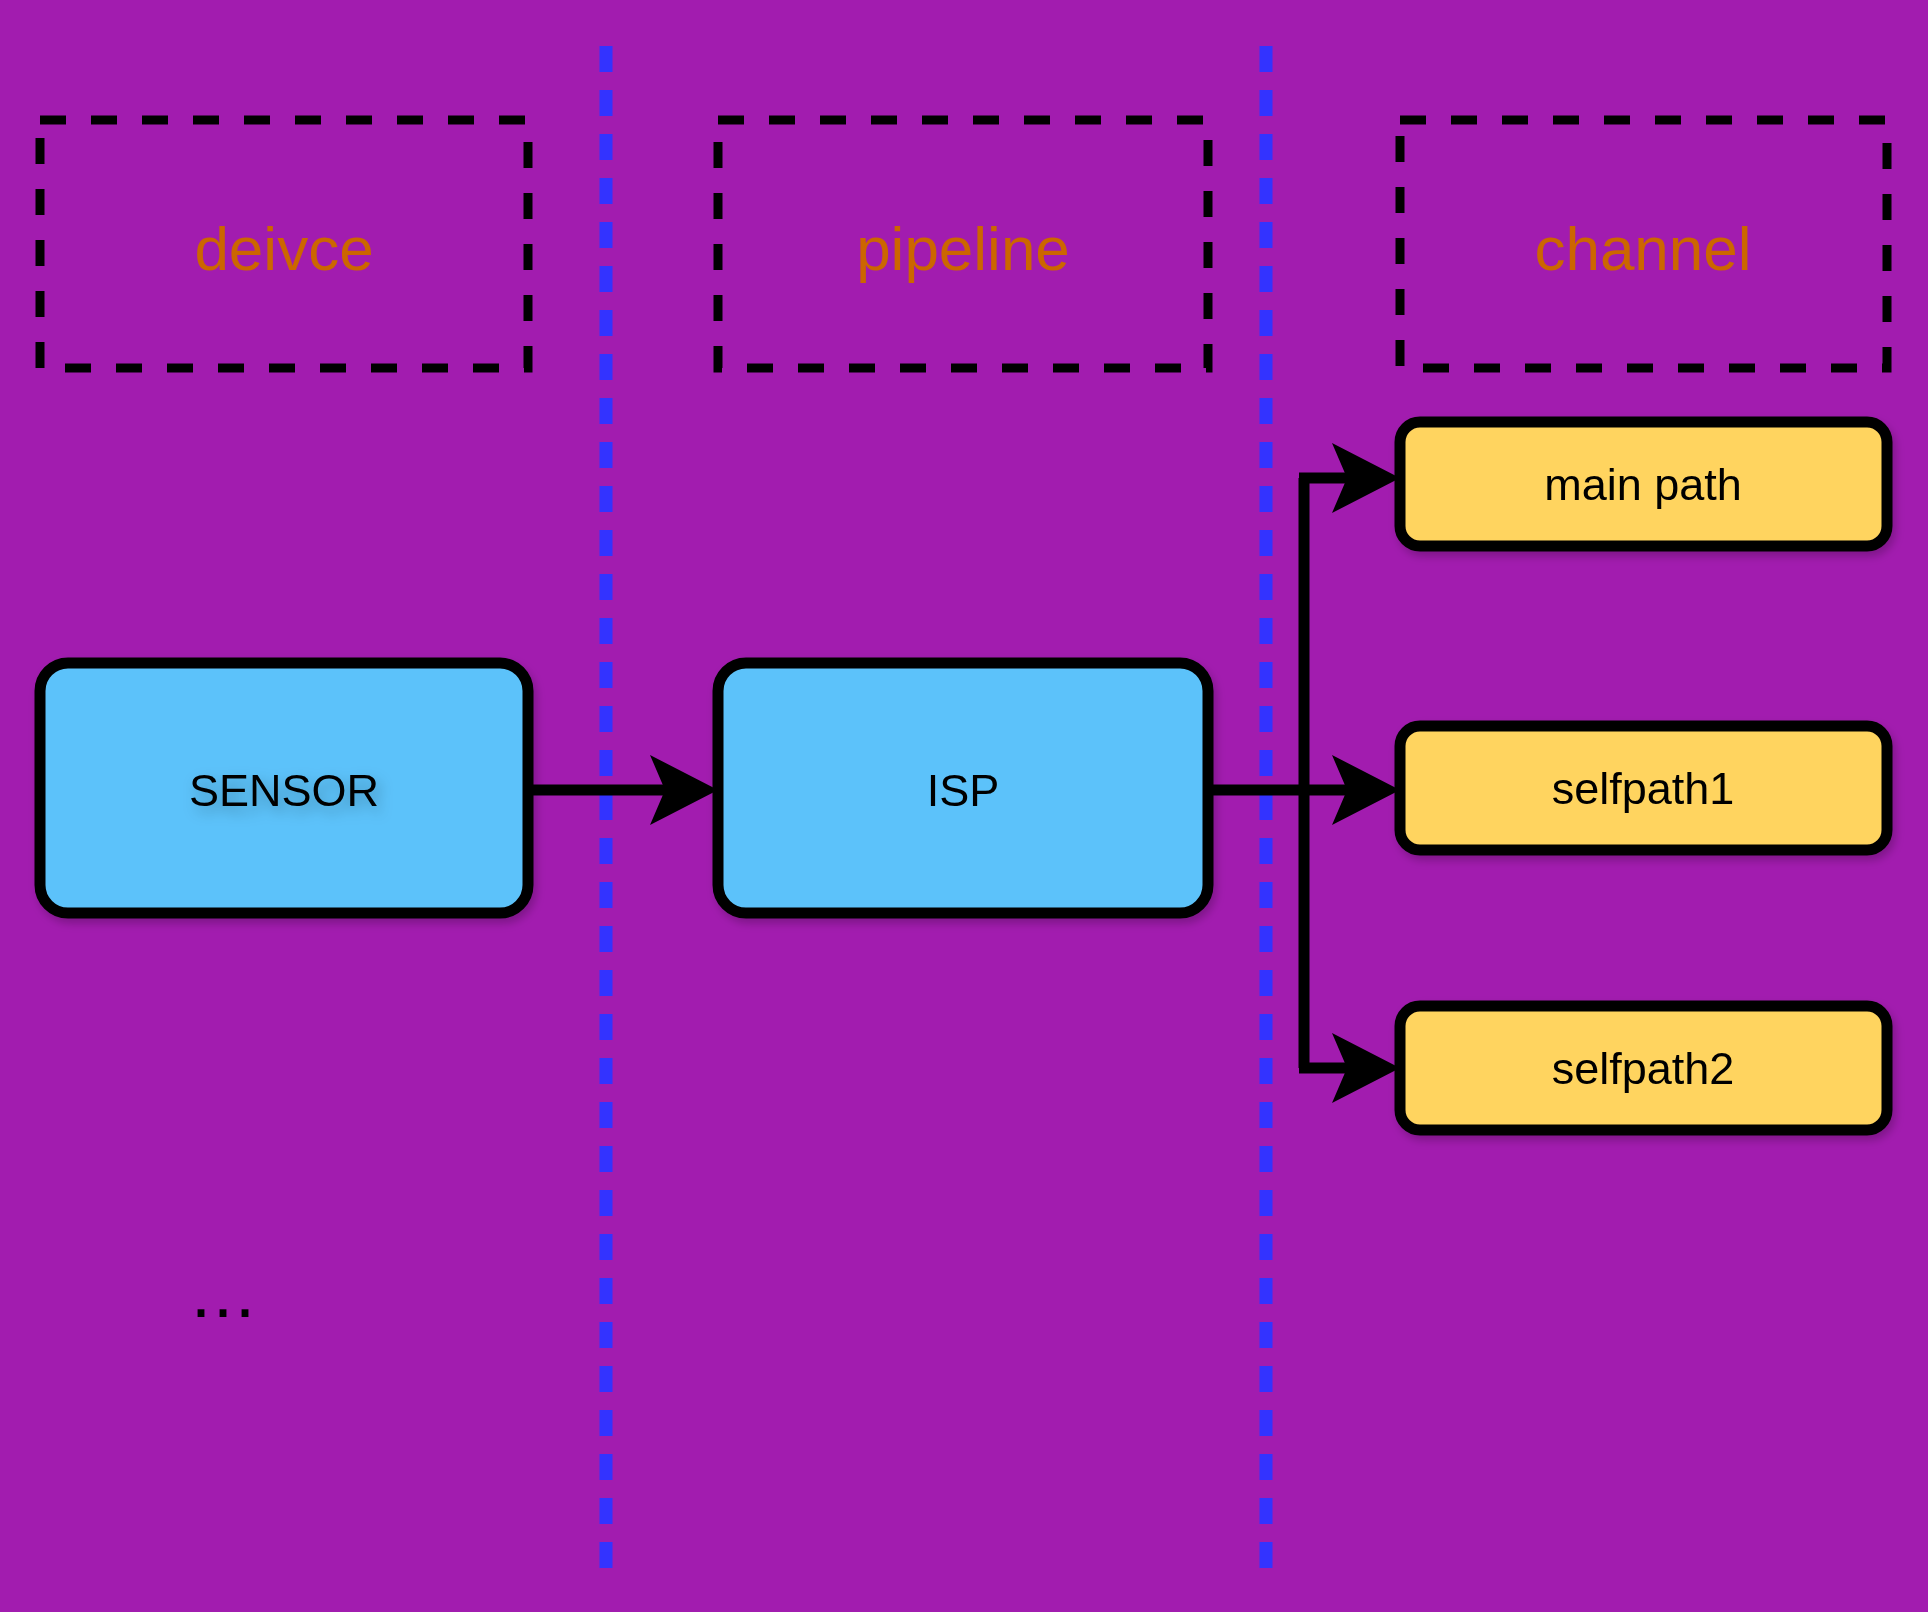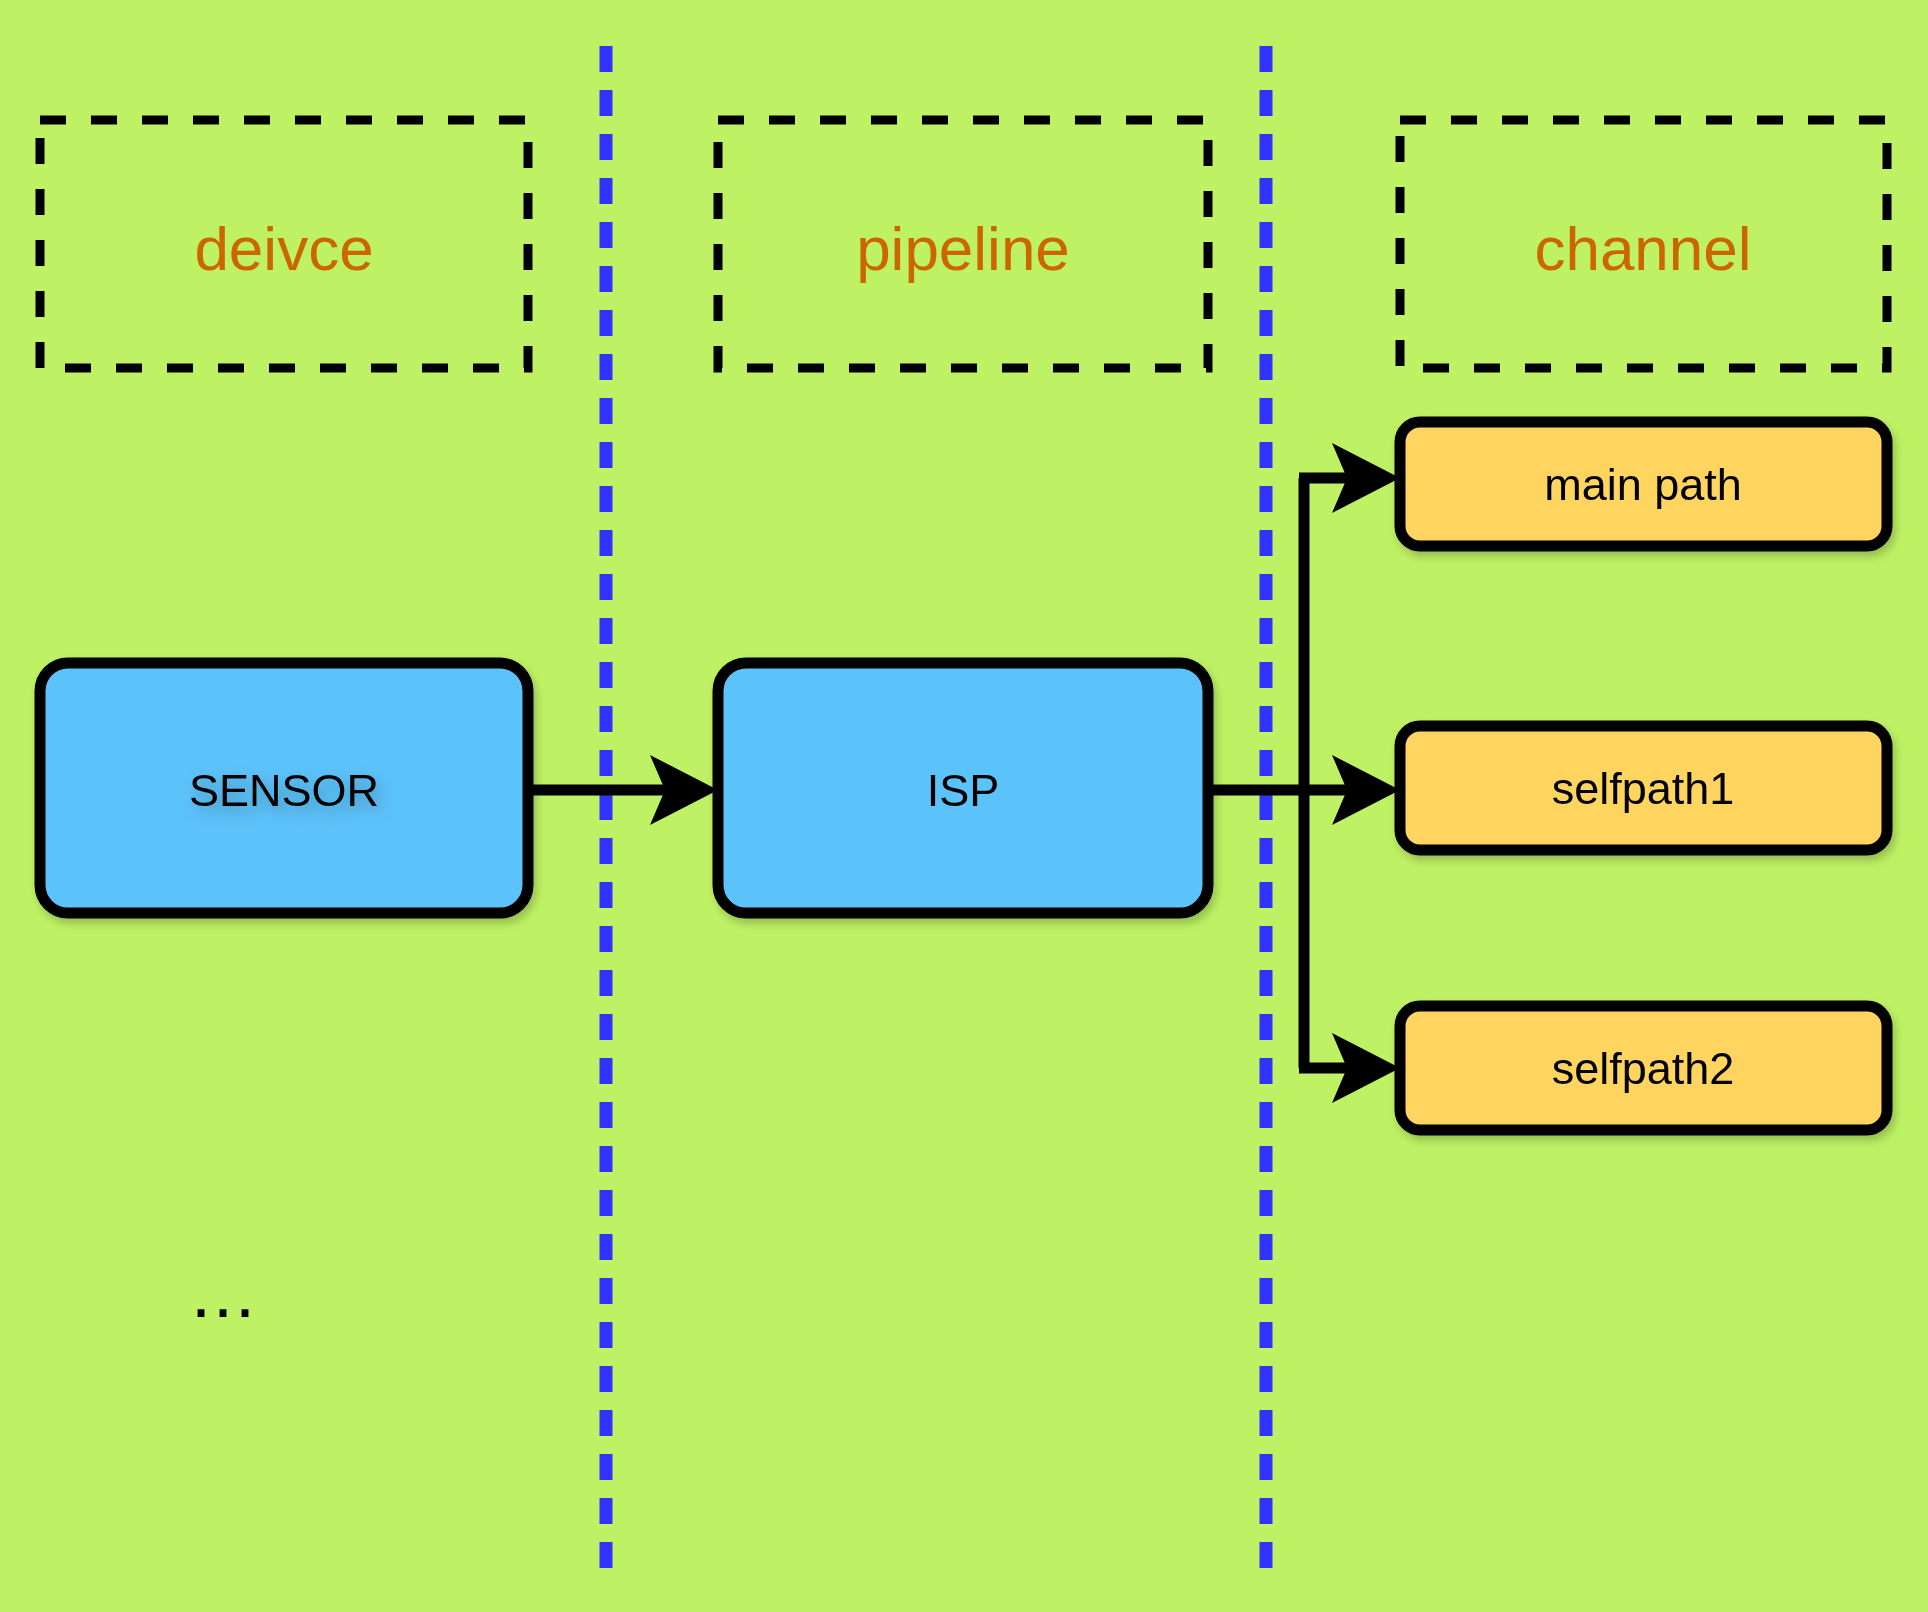--- a/index.html
+++ b/index.html
@@ -7,21 +7,21 @@
     padding: 0;
     background: #ffffff;
   }
   body {
     font-family: "Liberation Sans", "DejaVu Sans", sans-serif;
   }
   #canvas {
     position: relative;
     width: 1928px;
     height: 1612px;
-    background: #bef264;
+    background: #a21caf;
     overflow: hidden;
   }
   #diagram-svg {
     position: absolute;
     left: 0;
     top: 0;
     width: 1928px;
     height: 1612px;
   }
   .grp-label {

